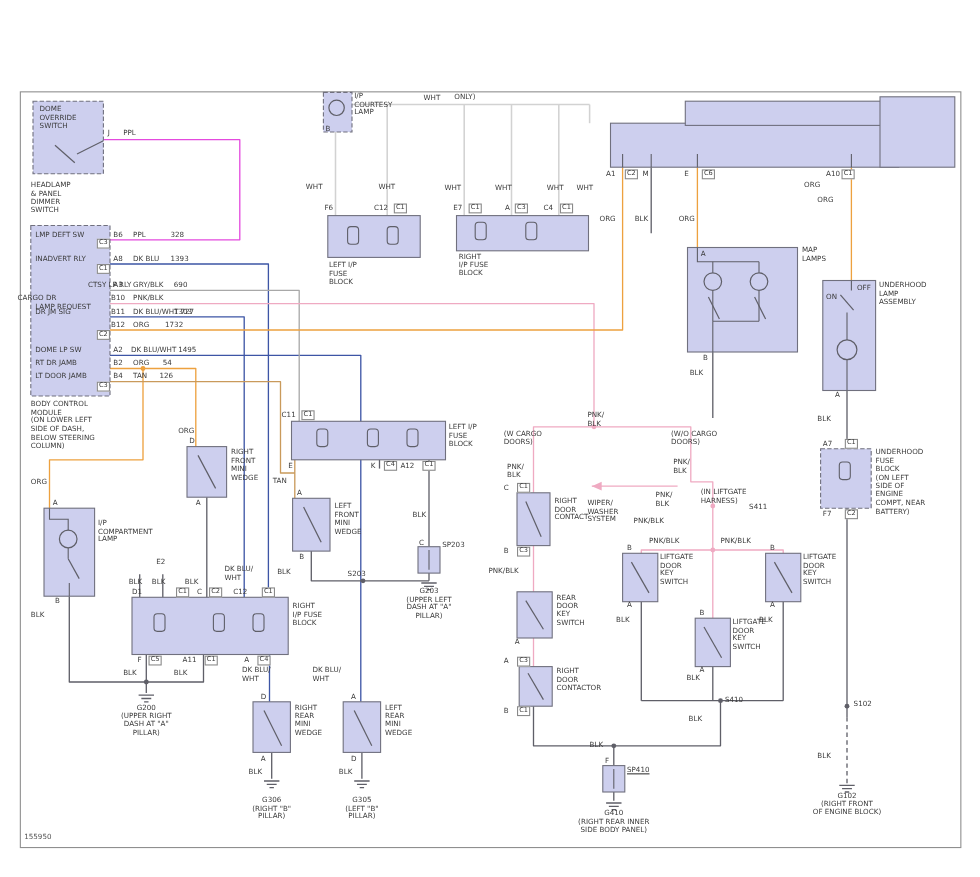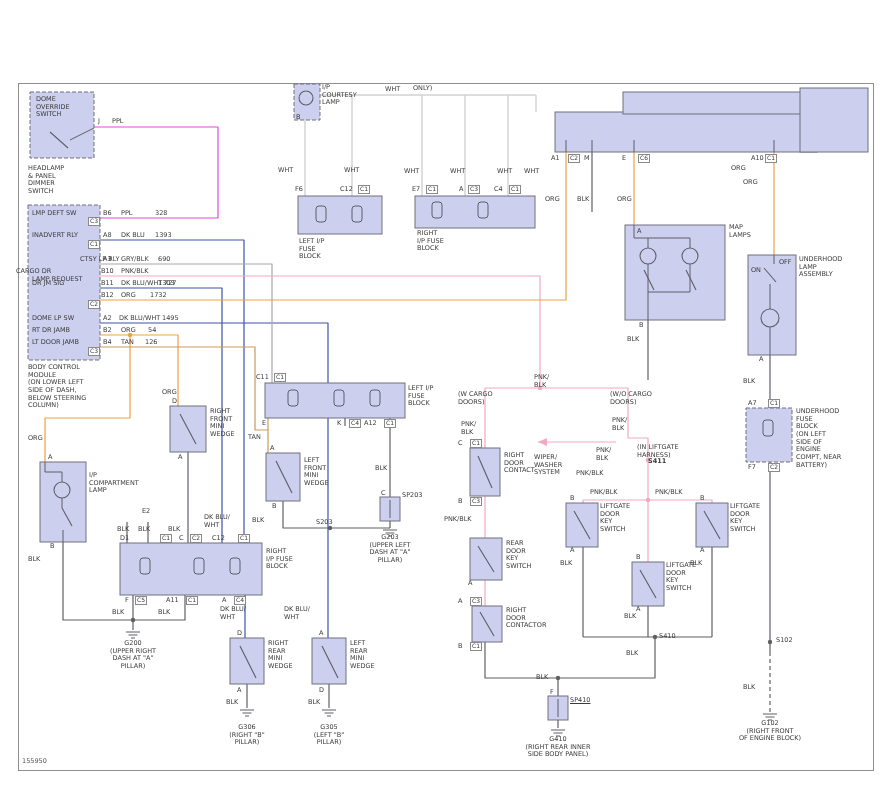--- a/index.html
+++ b/index.html
@@ -405,21 +405,21 @@
 BLK</div>
     <div class="lbl" style="left: 534px; top: 414px; margin-top: 40px;">WIPER/
 WASHER
 SYSTEM</div>
     <div class="lbl" style="left: 612px; top: 417px;">PNK/
 BLK</div>
     <div class="lbl" style="left: 596px; top: 447px;">PNK/
 BLK</div>
     <div class="lbl" style="left: 637px; top: 444px;">(IN LIFTGATE
 HARNESS)</div>
-    <div class="lbl" style="left: 648px; top: 458px; font-weight: bold;">S411</div>
+    <div class="lbl" style="left: 681px; top: 458px;">S411</div>
     <div class="lbl" style="left: 576px; top: 470px;">PNK/BLK</div>
     <div class="lbl" style="left: 590px; top: 489px;">PNK/BLK</div>
     <div class="lbl" style="left: 655px; top: 489px;">PNK/BLK</div>
     <div class="lbl" style="left: 458px; top: 440px;">C</div>
     <div class="lbl boxed" style="left: 470px; top: 439px;">C1</div>
     <div class="lbl" style="left: 504px; top: 452px;">RIGHT
 DOOR
 CONTACT</div>
     <div class="lbl" style="left: 458px; top: 498px;">B</div>
     <div class="lbl boxed" style="left: 470px; top: 497px;">C3</div>

